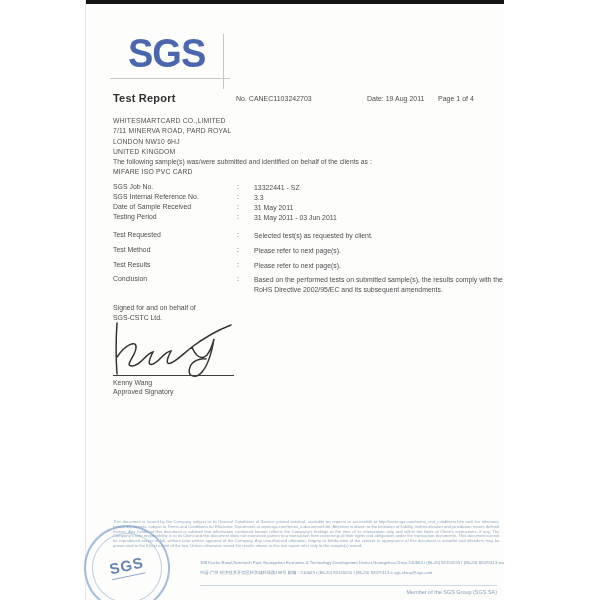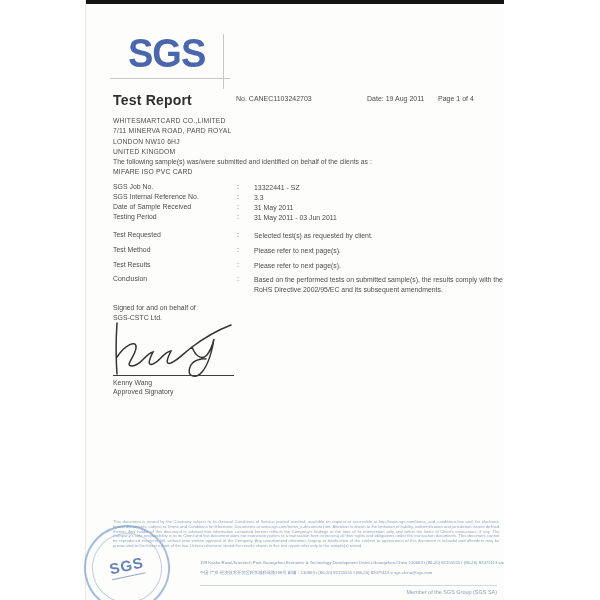--- a/index.html
+++ b/index.html
@@ -10,21 +10,21 @@
         border-top:4px solid #141414;border-right:2px solid #1a1a1a;
         box-shadow:-1px 0 0 #e8e8e6;}
   
   .logo{position:absolute;left:42px;top:26px;font-size:38px;font-weight:bold;
         color:#4a67ad;letter-spacing:-1px;transform:scaleY(1.08);transform-origin:top left;
         font-family:"Liberation Sans", sans-serif;}
   .logo-hline{position:absolute;left:24px;top:74px;width:120px;height:1px;background:#c7c7c3;}
   .logo-vline{position:absolute;left:137px;top:30px;width:1px;height:55px;background:#c7c7c3;}
   
   .hdr{position:absolute;top:88px;left:0;width:100%;}
-  .hdr .title{position:absolute;left:27px;top:0;font-size:14px;font-weight:bold;color:#303030;letter-spacing:.2px;}
+  .hdr .title{position:absolute;left:27px;top:0;font-size:11px;font-weight:bold;color:#303030;letter-spacing:.2px;}
   .hdr .meta{position:absolute;top:3px;font-size:7px;color:#4c4c4c;}
   .m-no{left:150px;} .m-date{left:281px;} .m-page{left:352px;}
   
   .addr{position:absolute;left:27px;top:112px;font-size:6.8px;line-height:10.4px;color:#4f4f4f;letter-spacing:.2px;}
   
   .sample-intro{position:absolute;left:27px;top:154px;font-size:6.8px;color:#4f4f4f;}
   .sample-name{position:absolute;left:27px;top:164px;font-size:6.8px;color:#4a4a4a;letter-spacing:.2px;}
   
   .field-row{position:absolute;left:27px;display:flex;font-size:6.9px;color:#4c4c4c;}
   .flabel{width:124px;}

